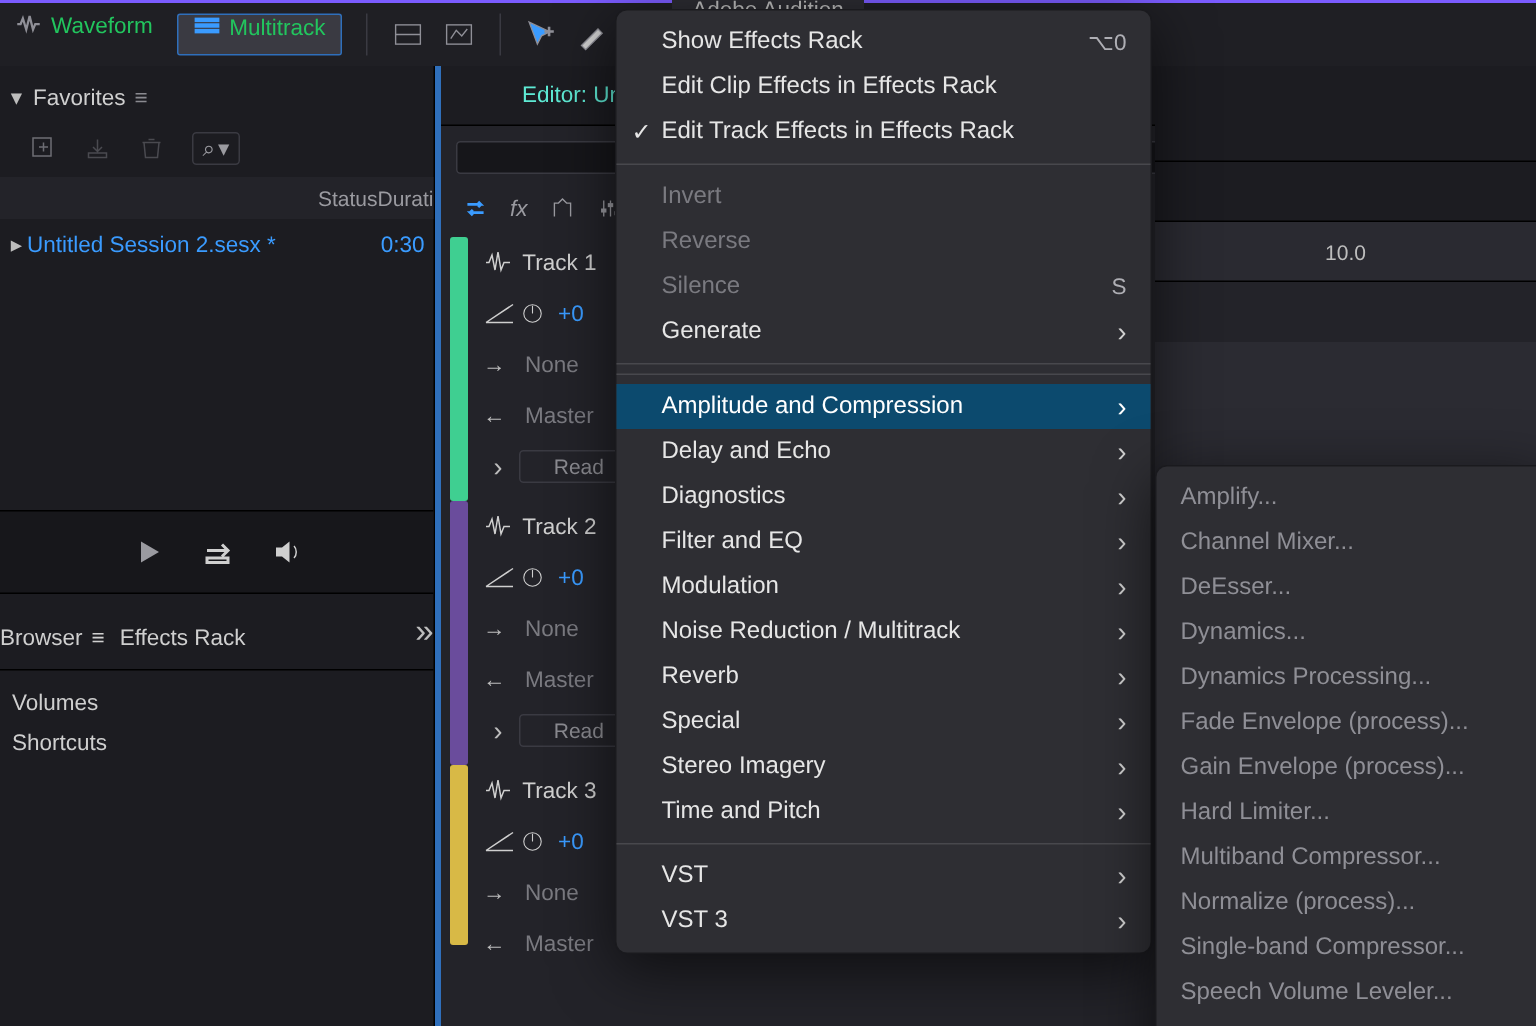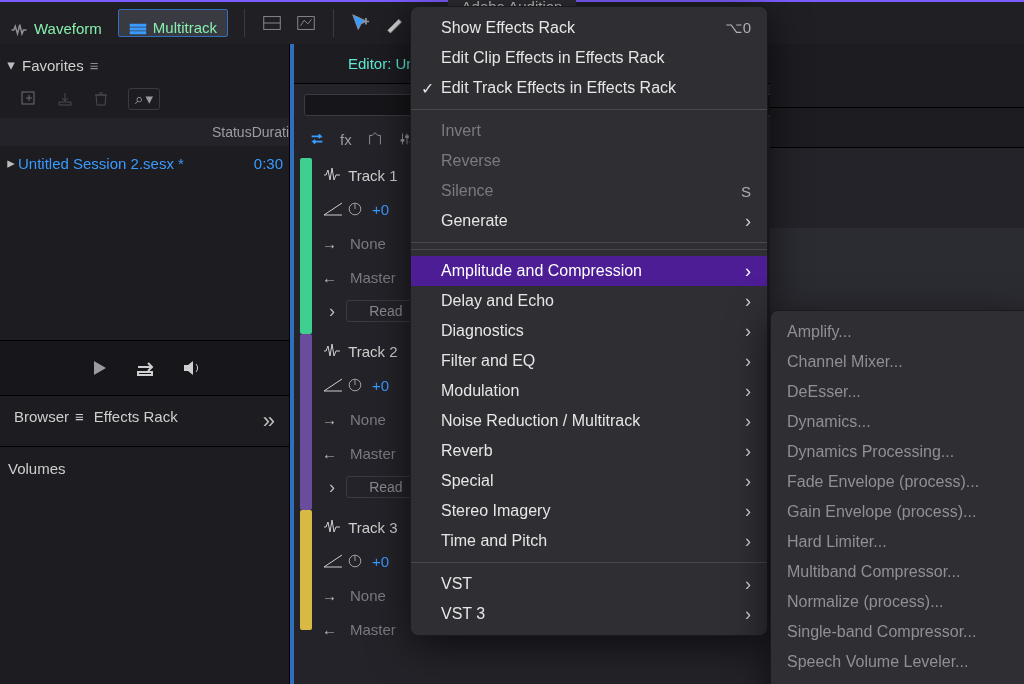--- a/index.html
+++ b/index.html
@@ -5,21 +5,21 @@
   * { box-sizing: border-box; margin: 0; padding: 0; font-family: -apple-system, "Segoe UI", sans-serif; }
   html, body { width: 1024px; height: 684px; background: #1f1f24; color: #d8d8d8; font-size: 15px; overflow: hidden; }
 
   
   .titlebar { position: absolute; top: 0; left: 0; right: 0; height: 2px; background: linear-gradient(#7b5cff,#7b5cff); }
   .app-title { position: absolute; top: -2px; left: 0; width: 1024px; text-align: center; font-size: 15px; color: #bdbdbd; }
   .app-title span { background: #2c2c32; padding: 0 14px; }
 
   
   .top-row { position: absolute; top: 6px; left: 0; width: 770px; height: 34px; display: flex; align-items: center; }
-  .mode-btn { display: inline-flex; align-items: flex-end; height: 28px; padding: 0 10px; margin-right: 6px; font-size: 15px; color: #86efac; border-radius: 2px; }
+  .mode-btn { display: inline-flex; align-items: flex-start; height: 28px; padding: 0 10px; margin-right: 6px; font-size: 15px; color: #22c55e; border-radius: 2px; }
   .mode-active { background: #3a3a42; border: 1px solid #2f6fbb; }
   .mode-active .icon { color: #3a9bff; }
   .icon { width: 18px; height: 14px; margin-right: 6px; }
   .toolsplit { width: 1px; height: 28px; background: #3a3a42; margin: 0 10px; }
   .tool-icon { width: 22px; height: 22px; margin: 0 6px; fill: none; stroke: #8f8f97; color:#8f8f97; }
 
   
   .left-col { position: absolute; top: 44px; left: 0; width: 290px; bottom: 0; background: #1c1c21; border-right: 1px solid #000; }
   .left-col .hr { height: 1px; background: #000; }
   .panel-hdr { display: flex; align-items: center; padding: 12px 8px 10px 4px; font-size: 15px; }
@@ -31,21 +31,21 @@
   .search-box { border:1px solid #3a3a42; border-radius:3px; padding:1px 6px; display:flex; align-items:center; color:#9a9aa0;}
   .cols-hdr { display:flex; font-size:14px; color:#9b9ba1; padding:6px 0 6px 6px; background:#232329; }
   .cols-hdr div:nth-child(1){flex:1;}
   .cols-hdr div{}
   .file-row { display:flex; align-items:center; padding:8px 0 8px 4px; font-size:15px; }
   .file-row .tri{color:#bdbdbd;}
   .file-row .fname{color:#3a9bff; flex:1;}
   .file-row .dur{color:#3a9bff; padding-right:6px;}
   .transport { display:flex; align-items:center; justify-content:center; gap:24px; padding:18px 0; background:#17171b; margin-top: 160px; border-top:1px solid #000; border-bottom:1px solid #000;}
   .transport .tbtn{ color:#9a9aa0; width:22px; height:18px;}
-  .browser-tabs { display:flex; align-items:flex-start; padding:12px 14px; font-size:15px; color:#cfcfcf;}
+  .browser-tabs { display:flex; align-items:flex-end; padding:12px 0; font-size:15px; color:#cfcfcf;}
   .browser-tabs .tab{margin-right:10px; display:flex; align-items:center;}
   .browser-tabs .more{margin-left:auto; font-size:22px; color:#bdbdbd;}
   .browser-list { padding:8px 8px; font-size:15px; color:#cfcfcf;}
   .browser-list div{padding:5px 0;}
 
   
   .center-col { position:absolute; top:44px; left:290px; right:0; bottom:0; border-left:4px solid #2f6fbb; background:#232329;}
   .editor-tabs { display:flex; align-items:center; padding:11px 10px; background:#1c1c21; border-bottom:1px solid #000;}
   .editor-tabs .tab{color:#5eead4; font-size:15px;margin-left:44px;}
   .zoom-strip{ margin:10px 10px 0 10px; height:22px; background:#16161a; border:1px solid #3a3a42; border-radius:3px;}
@@ -69,21 +69,21 @@
   .timeline .body{ position:absolute; top:160px; left:0; right:0; bottom:0; background:#2b2b32;}
 
   
   .menu{ position:absolute; top:6px; left:410px; width:358px; background:#2e2e33; border:1px solid #1a1a1e; border-radius:8px; box-shadow:0 10px 40px rgba(0,0,0,.6); padding:6px 0;}
   .menu .mi{ display:flex; align-items:center; height:30px; padding:0 16px 0 30px; font-size:16px; color:#e6e6e6; }
   .menu .mi.disabled{ color:#7a7a80;}
   .menu .mi .kbd{ margin-left:auto; font-size:15px; color:#aeaeb4;}
   .menu .sep{ height:1px; background:#48484d; margin:6px 0;}
   .menu .check{ position:absolute; left:10px; }
   .menu .mi .sub{ margin-left:auto; font-size:18px; color:#cfcfcf; }
-  .menu .mi.hi{ background:#4c1d95; color:#ffffff;gap:28px;}
+  .menu .mi.hi{ background:#0c4a6e; color:#ffffff;gap:28px;}
   .menu .mi.hi .sub{ color:#fff;}
 
   
   .submenu{ position:absolute; top:310px; left:770px; width:262px; background:#2e2e33; border:1px solid #1a1a1e; border-radius:8px; box-shadow:0 10px 40px rgba(0,0,0,.6); padding:6px 0;}
   .submenu .smi{ height:30px; display:flex; align-items:center; padding:0 16px; font-size:16px; color:#8f8f96;}
 
 </style>
 </head>
 <body>
 
@@ -182,33 +182,34 @@
         <span class="menu-icon" style="margin-left:6px;">≡</span>
       </div>
     <div class="tab">
         <span>Effects Rack</span>
       </div>
     <div class="more">»</div>
   </div>
   <div class="hr"></div>
   <div class="browser-list">
     <div>Volumes</div>
+    <div>Shortcuts</div>
   </div>
 </div>
 
 <div class="center-col">
   <div class="editor-tabs">
     <div class="tab">Editor: Untitled</div>
   </div>
   <div class="zoom-strip"></div>
   <div class="track-tools">
     <svg viewBox="0 0 20 20" style="color:#3a9bff;">
         <path d="M4 7h10l-2-2m2 2-2 2 M16 13H6l2 2m-2-2 2-2" stroke="#3a9bff" fill="none" stroke-width="2"></path>
       </svg>
-    <span style="">fx</span>
+    <span style="font-style:italic;">fx</span>
     <svg viewBox="0 0 20 20">
         <path d="M4 16V6h3l3-3 3 3h3v10" stroke="#9a9aa0" fill="none"></path>
       </svg>
     <svg viewBox="0 0 20 20">
         <path d="M5 4v12M10 4v12M15 4v12" stroke="#9a9aa0"></path>
         <rect x="3" y="10" width="4" height="3" fill="#9a9aa0"></rect>
         <rect x="8" y="6" width="4" height="3" fill="#9a9aa0"></rect>
         <rect x="13" y="12" width="4" height="3" fill="#9a9aa0"></rect>
       </svg>
   </div>
@@ -293,20 +294,23 @@
           <span class="arrow">←</span>
           <span class="faded">Master</span>
         </div>
     </div>
   </div>
 </div>
 
 <div class="timeline">
   <div class="strip"></div>
   <div class="strip"></div>
+  <div class="ruler">
+      <span>10.0</span>
+    </div>
   <div class="body"></div>
 </div>
 
 <div class="menu">
   <div class="mi">
       <span>Show Effects Rack</span>
       <span class="kbd">⌥0</span>
     </div>
   <div class="mi">
       <span>Edit Clip Effects in Effects Rack</span>

